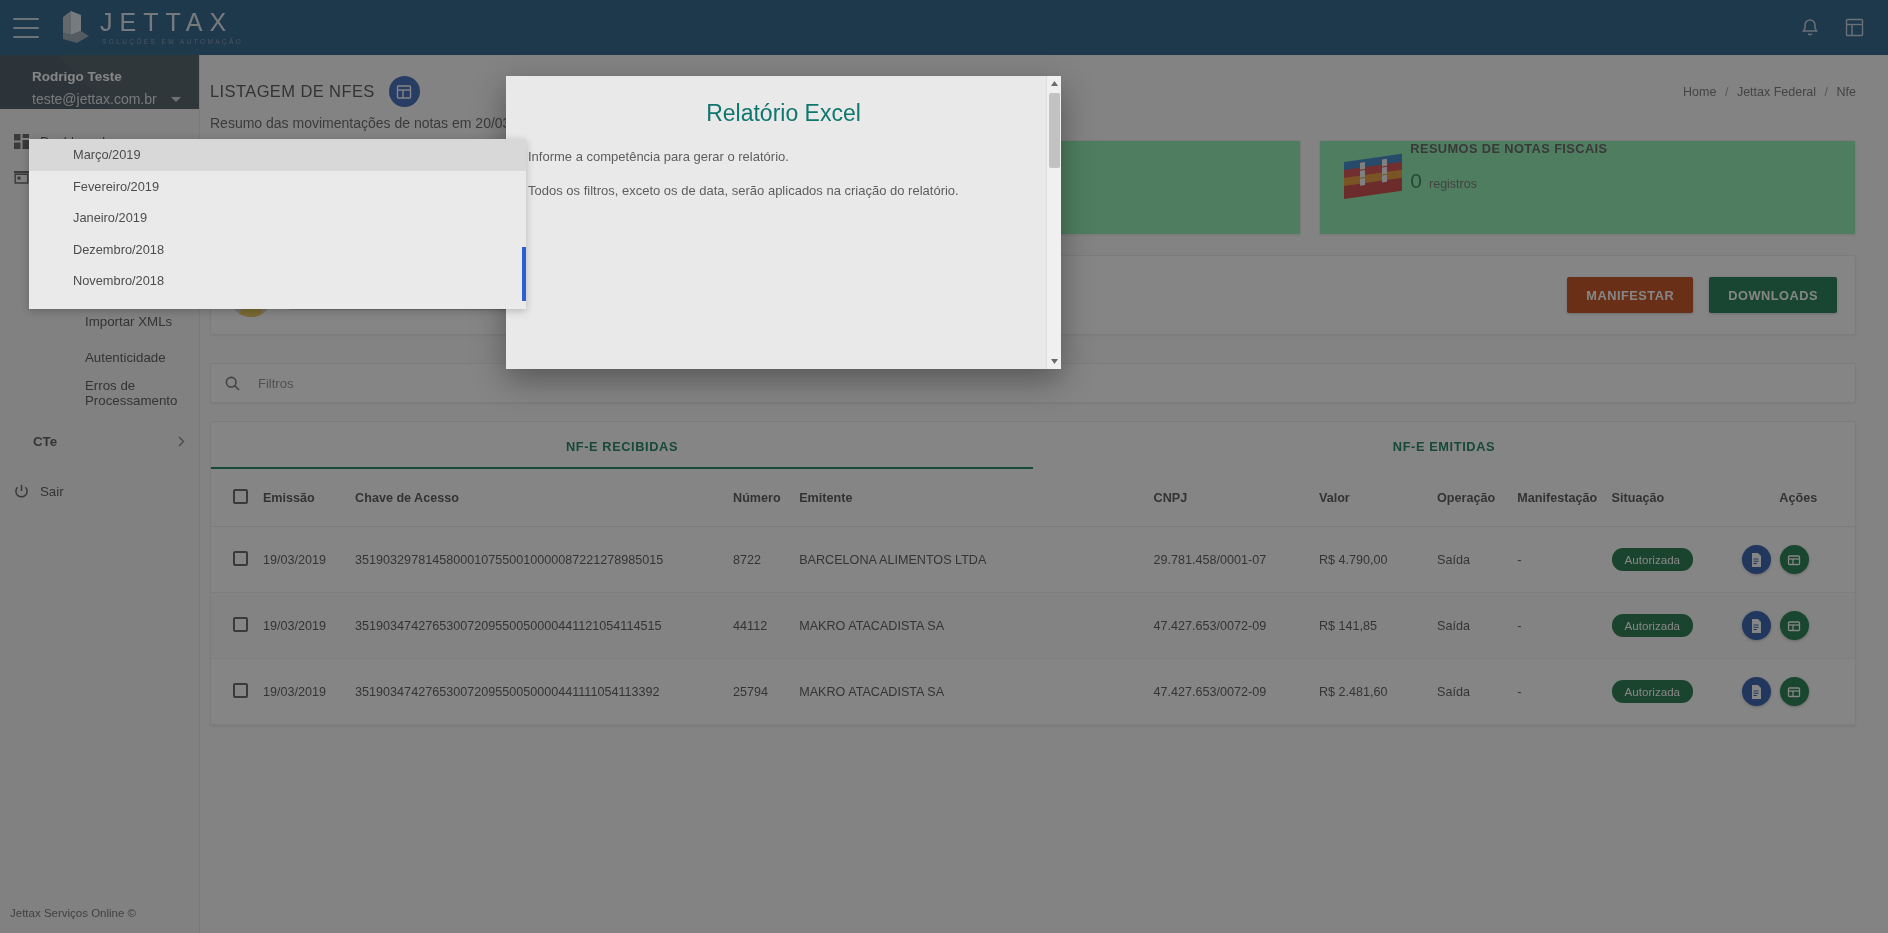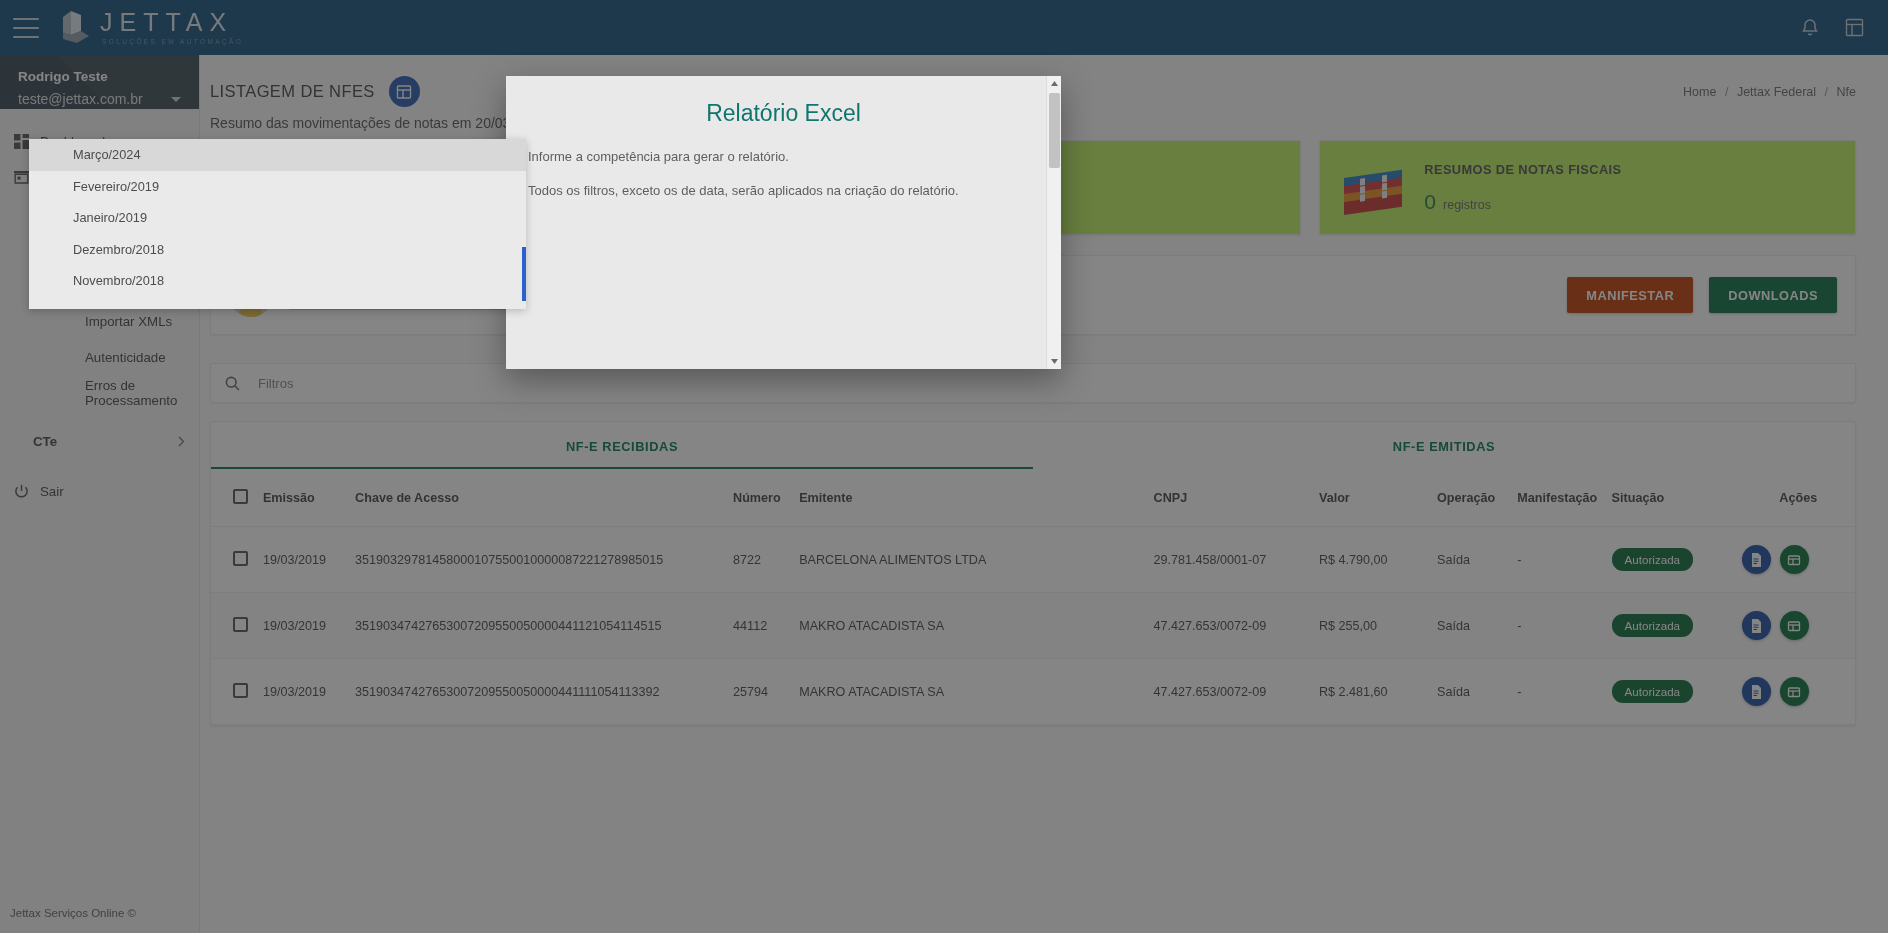--- a/index.html
+++ b/index.html
@@ -46,21 +46,21 @@
     width: 200px; height: 878px;
     background: #f5f5f5;
     border-right: 1px solid #e4e4e4;
     z-index: 20;
     display: flex; flex-direction: column;
   }
   .user-block {
     position: relative;
     height: 54px;
     background: #3c4c57;
-    padding: 14px 16px 0 18px;
+    padding: 14px 16px 0 32px;
     overflow: hidden;
   }
   .user-block::after {
     content: ""; position: absolute;
     width: 210px; height: 210px;
     background: rgba(255,255,255,0.035);
     transform: rotate(45deg);
     left: 55px; top: -150px;
   }
   .user-name {
@@ -132,24 +132,24 @@
   .breadcrumb .sep { padding: 0 5px; color: #9a9a9a; }
 
   .summary-caption {
     font-size: 14px; color: #5a5a5a;
     padding: 2px 0 9px 10px;
   }
   .cards {
     display: flex; gap: 18px; padding: 0 32px 0 10px;
   }
   .card {
-    flex: 1; height: 95px; background: #bef264;
+    flex: 1; height: 95px; background: #86efac;
     border: 1px solid #ececec; border-radius: 2px;
     box-shadow: 0 1px 2px rgba(0,0,0,.07);
-    display: flex; align-items: center; padding: 0 16px; gap: 14px;
+    display: flex; padding: 0 16px; 
   }
   .card-art { width: 74px; height: 62px; flex: none; position: relative; }
   .card-body { display: flex; flex-direction: column; }
   .card-title { font-size: 12.8px; font-weight: bold; color: #575757; letter-spacing: .4px; }
   .card-count-row { display: flex; align-items: baseline; gap: 7px; margin-top: 13px; }
   .card-count { font-size: 21px; color: #2e7d4f; }
   .card-unit { font-size: 12.5px; color: #6d6d6d; }
 
   
   .company-strip {
@@ -618,21 +618,21 @@
             </div>
           </td>
         </tr>
         <tr>
           <td class="c-check"><span class="cbox"></span></td>
           <td class="c-emissao">19/03/2019</td>
           <td class="c-chave">35190347427653007209550050000441121054114515</td>
           <td class="c-numero">44112</td>
           <td class="c-emitente">MAKRO ATACADISTA SA</td>
           <td class="c-cnpj">47.427.653/0072-09</td>
-          <td class="c-valor">R$ 255,00</td>
+          <td class="c-valor">R$ 141,85</td>
           <td class="c-operacao">Saída</td>
           <td class="c-manif">-</td>
           <td class="c-situacao"><span class="badge">Autorizada</span></td>
           <td class="c-acoes">
             <div class="act-row">
               <span class="act-btn act-doc">
                 <svg width="14" height="14" viewBox="0 0 14 14" fill="currentColor">
                     <path d="M3 0h6l3 3v11H3z" fill="#fff"></path>
                     <path d="M4.5 5.5h5v1h-5zm0 2.2h5v1h-5zm0 2.2h3.4v1H4.5z" fill="#2452a8"></path>
                   </svg>
@@ -699,19 +699,19 @@
     <div class="msb-thumb"></div>
     <div class="msb-arrow down">
       <svg width="7" height="5" viewBox="0 0 7 5" fill="currentColor">
           <polygon points="3.5,5 0,0 7,0"></polygon>
         </svg>
     </div>
   </div>
 </div>
 
 <div class="dropdown">
-  <div class="dd-item selected">Março/2024</div>
+  <div class="dd-item selected">Março/2019</div>
   <div class="dd-item">Fevereiro/2019</div>
   <div class="dd-item">Janeiro/2019</div>
   <div class="dd-item">Dezembro/2018</div>
   <div class="dd-item">Novembro/2018</div>
   <div class="dd-scroll-thumb"></div>
 </div>
 
 </body></html>

